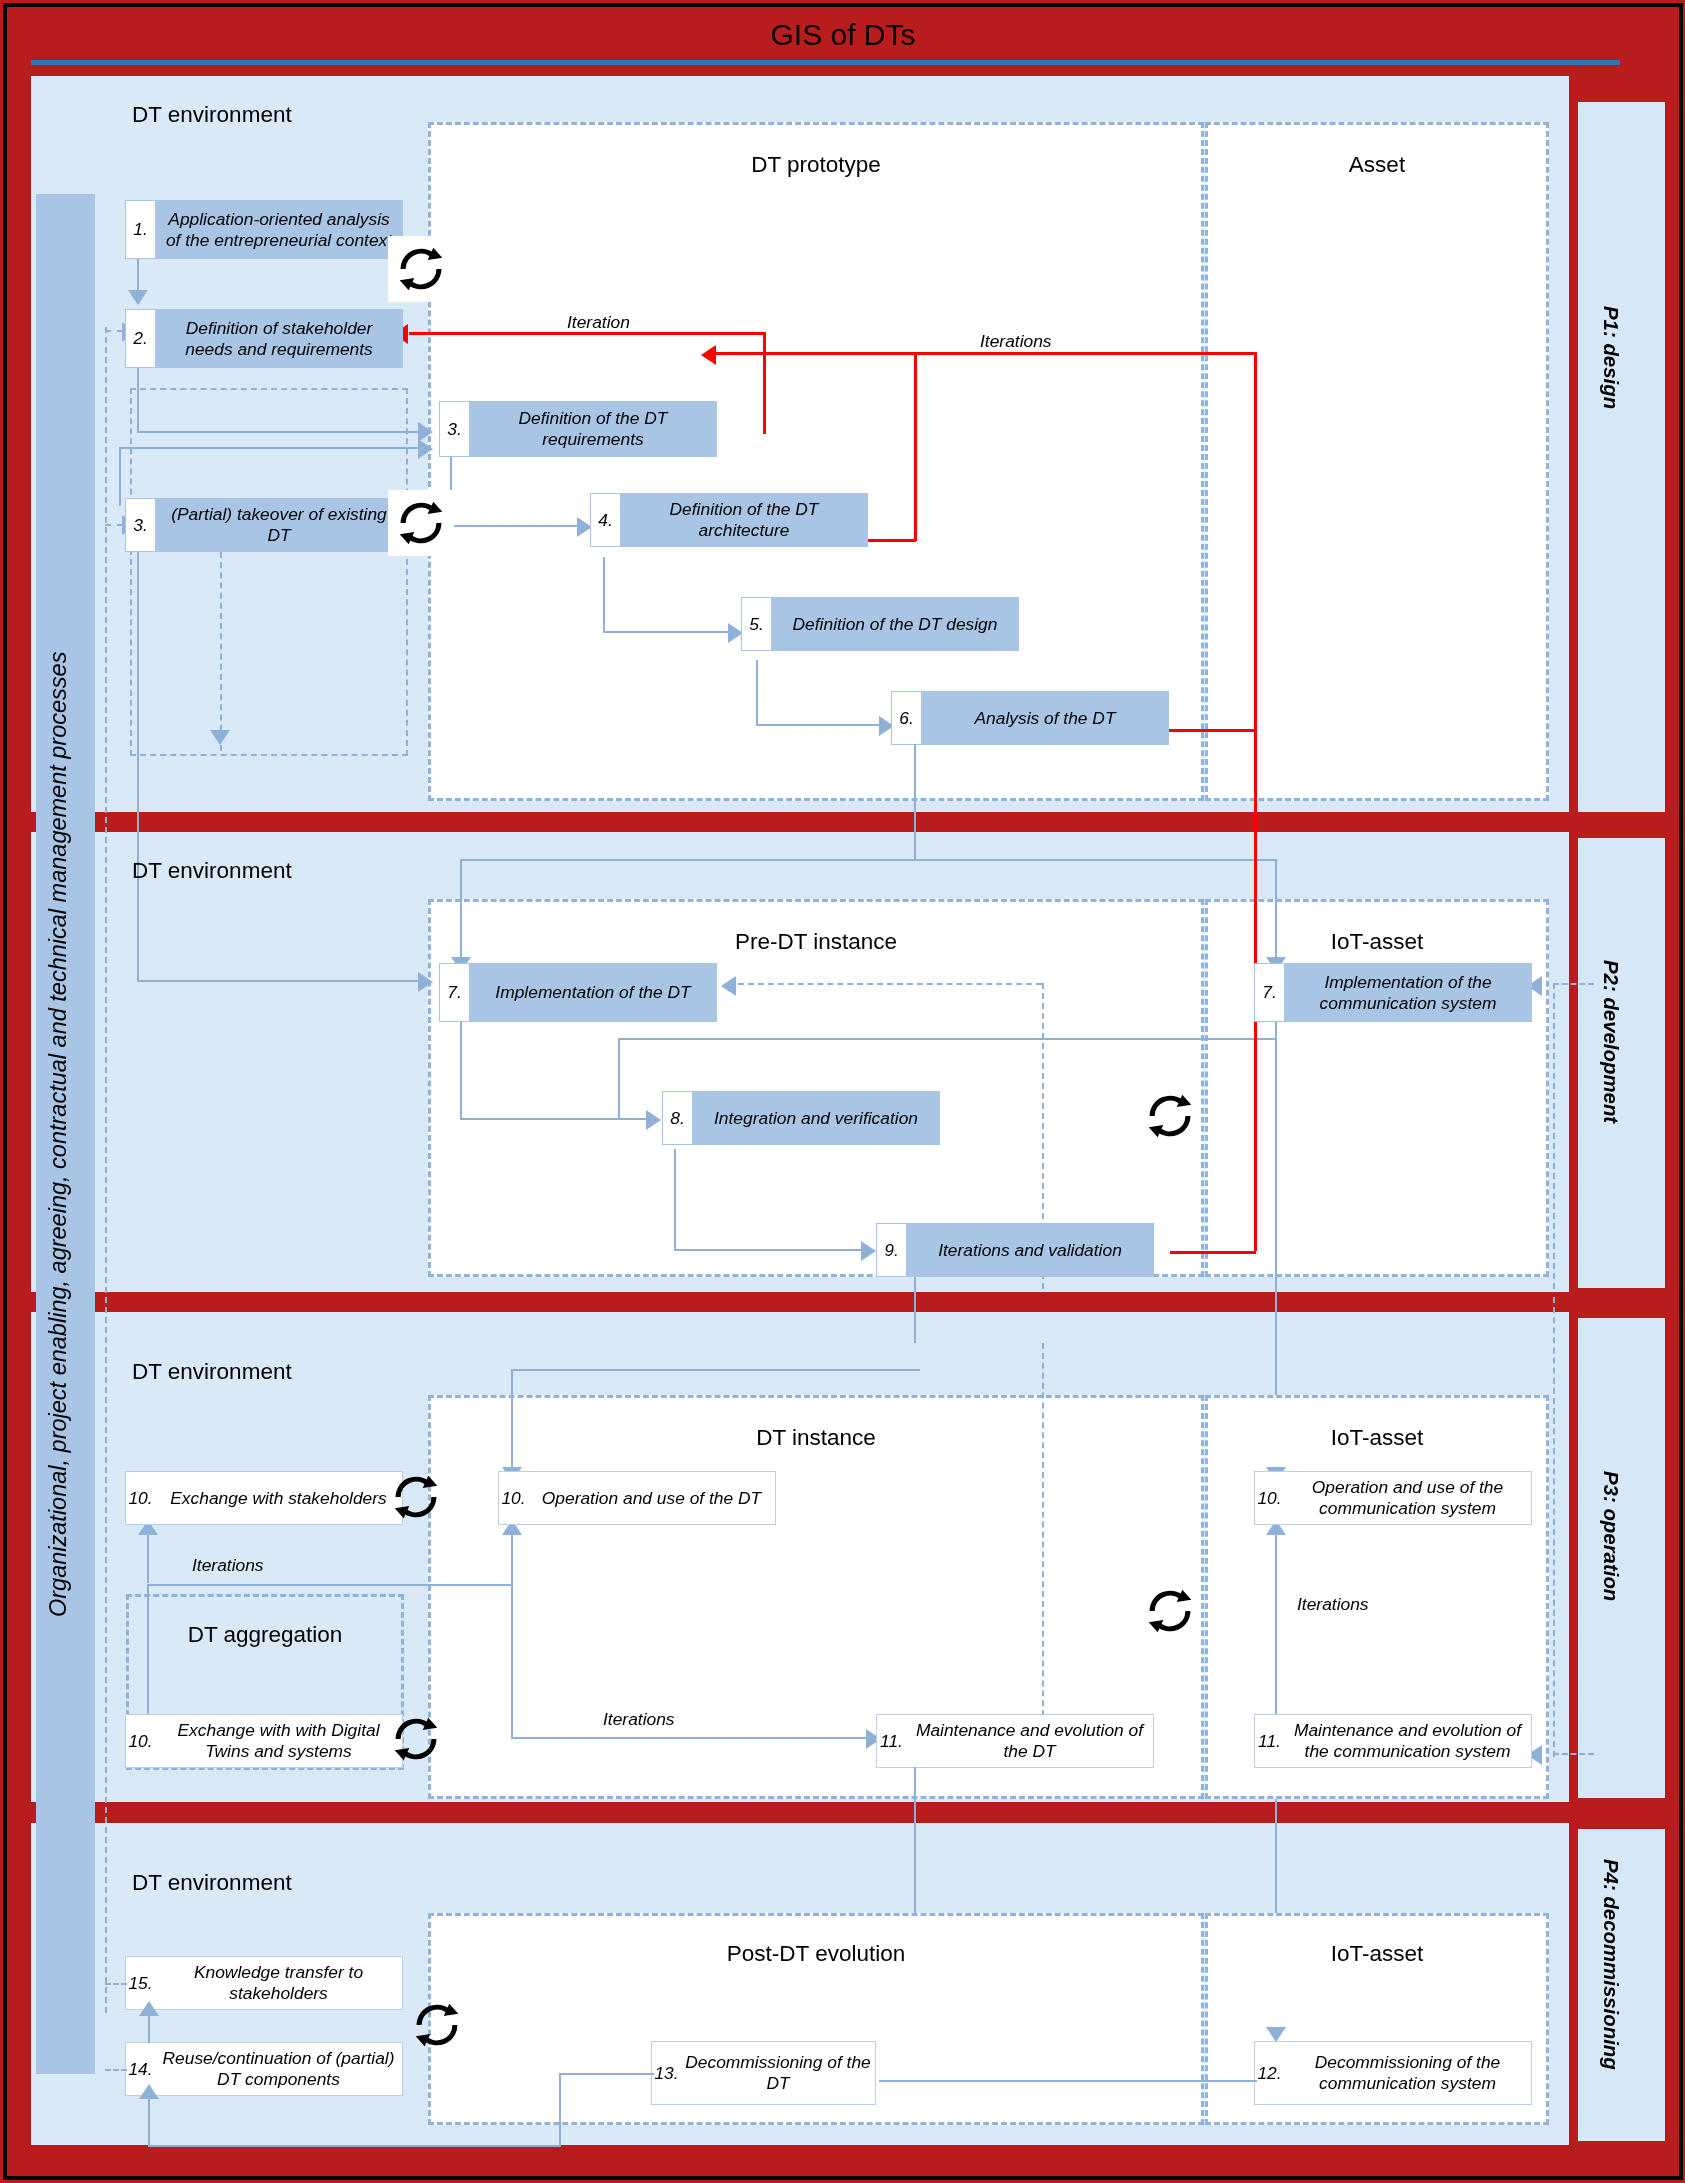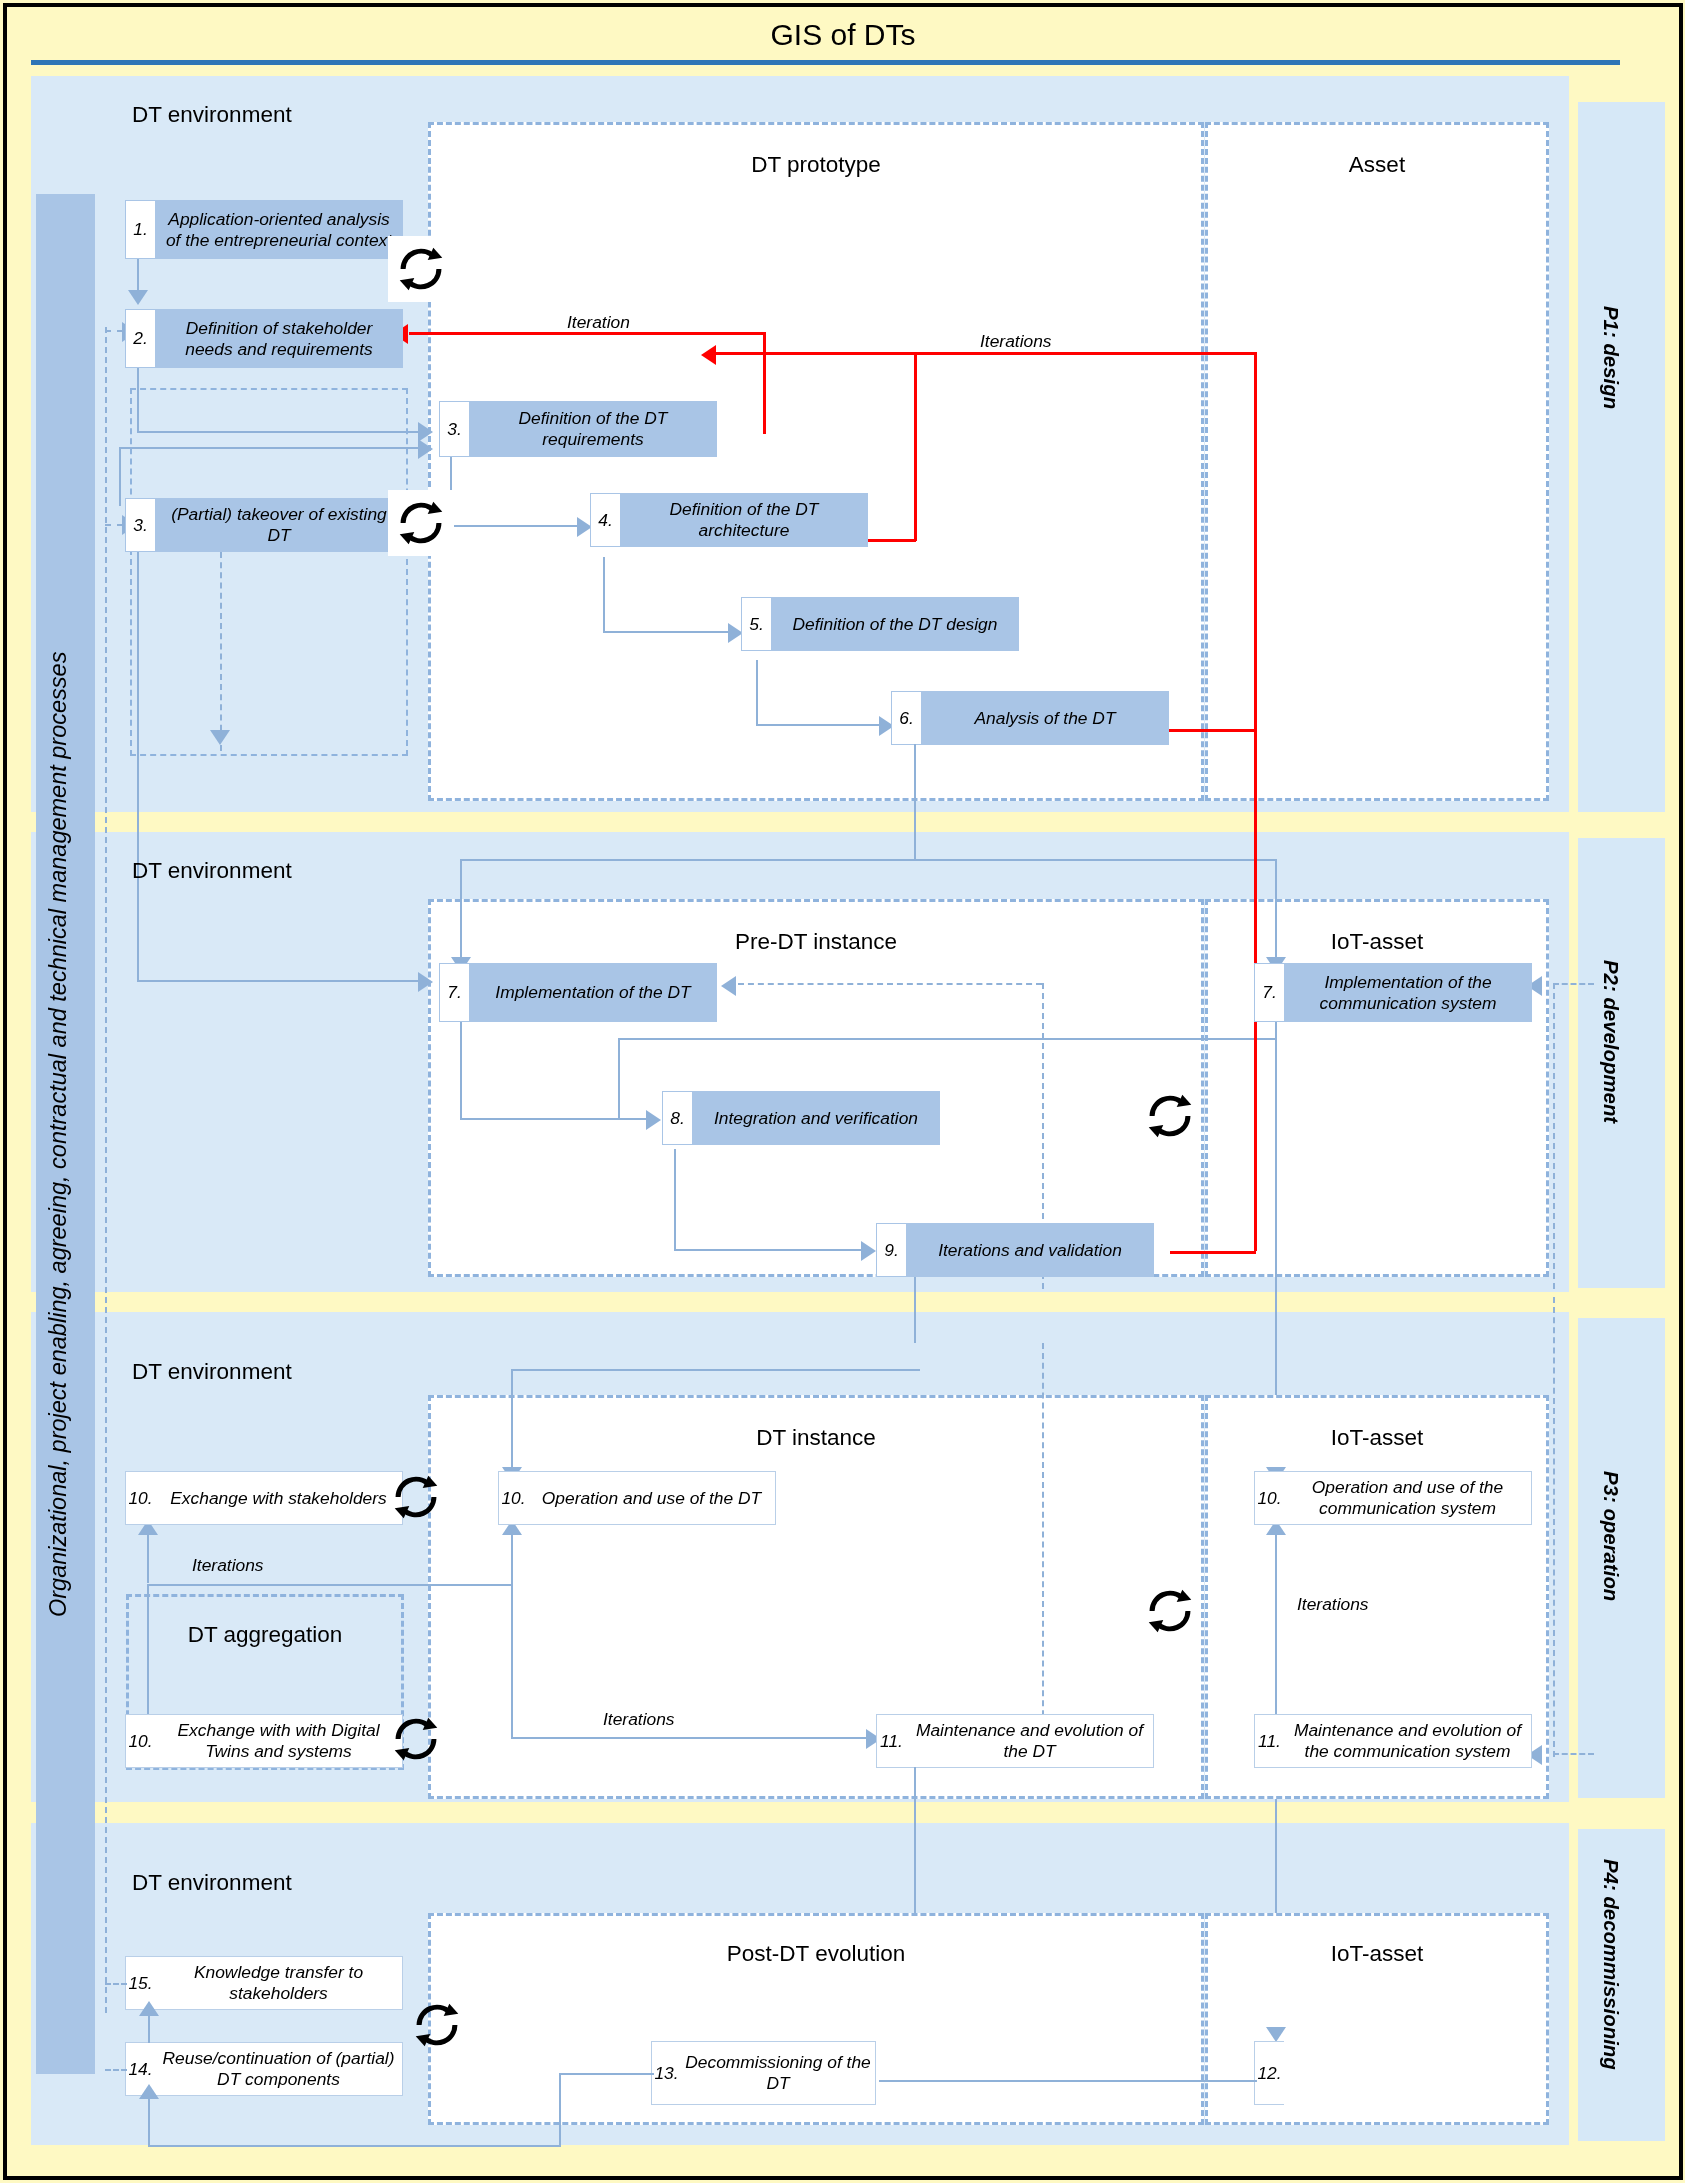--- a/index.html
+++ b/index.html
@@ -1,18 +1,18 @@
 <!DOCTYPE html>
 <html style="font-size:8.2px"><head>
 <meta charset="utf-8">
 <title>GIS of DTs</title>
 <style>
   html,body{margin:0;padding:0;background:#fff;}
   body{font-family:"Liberation Sans",sans-serif;}
-  #root{position:relative;width:1686px;height:2183px;background:#fef9c3;overflow:hidden;text-decoration:underline;}
+  #root{position:relative;width:1686px;height:2183px;background:#b91c1c;overflow:hidden;text-decoration:underline;}
 
   
   .outer-frame{position:absolute;left:3.1px;top:3.1px;width:1680px;height:2177px;border:4.6px solid #000;box-sizing:border-box;}
 
   
   .title-bar{position:absolute;left:31px;top:10.2px;width:1624px;height:51px;}
   .title-text{position:absolute;left:0;top:0;width:100%;text-align:center;font-size:30px;color:#000;line-height:49px;}
   .title-rule{position:absolute;left:31px;top:60px;width:1589px;height:4.6px;background:#2e75b6;}
 
   
@@ -410,20 +410,21 @@
   <div class="pbox open" style="left:125px;top:2042px;width:278px;height:54px;">
     <div class="num">14.</div>
     <div class="lbl">Reuse/continuation of (partial) DT components</div>
   </div>
   <div class="pbox open" style="left:651px;top:2041px;width:225px;height:64px;">
     <div class="num">13.</div>
     <div class="lbl">Decommissioning of the DT</div>
   </div>
   <div class="pbox open" style="left:1254px;top:2041px;width:278px;height:64px;">
     <div class="num">12.</div>
+    <div class="lbl">Decommissioning of the communication system</div>
   </div>
 
   <div class="cycle" style="left:404px;top:1992px;width:66px;height:66px;background:transparent;">
     <svg width="56" height="56" viewBox="0 0 100 100" aria-hidden="true">
       <path d="M18,50 A32,32 0 0 1 72,27" fill="none" stroke="#000" stroke-width="9"></path>
       <path d="M82,50 A32,32 0 0 1 28,73" fill="none" stroke="#000" stroke-width="9"></path>
       <polygon points="72,12 88,30 62,34" fill="#000"></polygon>
       <polygon points="28,88 12,70 38,66" fill="#000"></polygon>
     </svg>
   </div>

